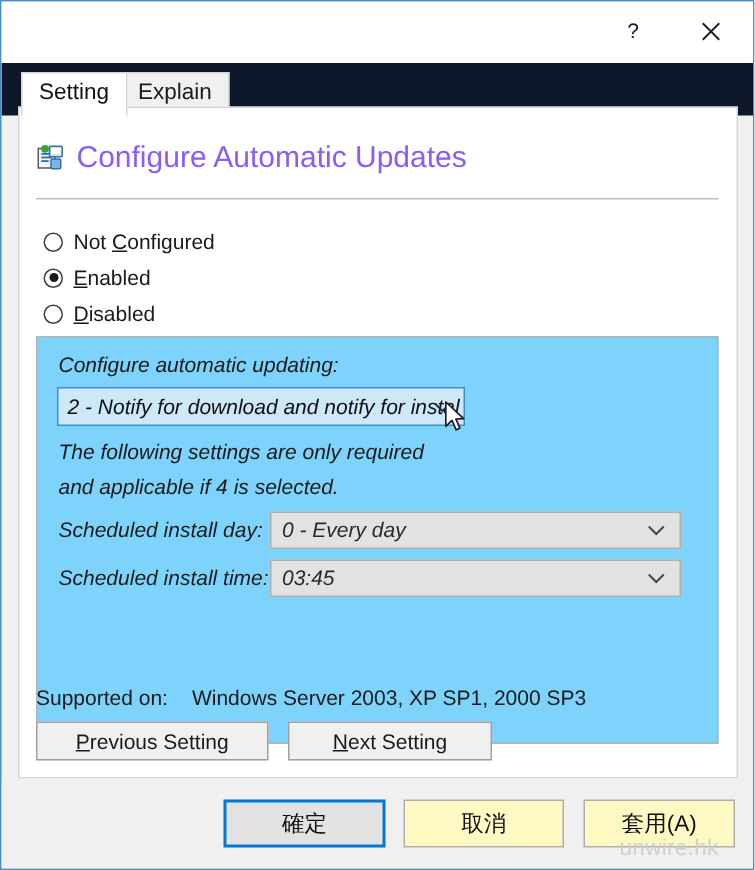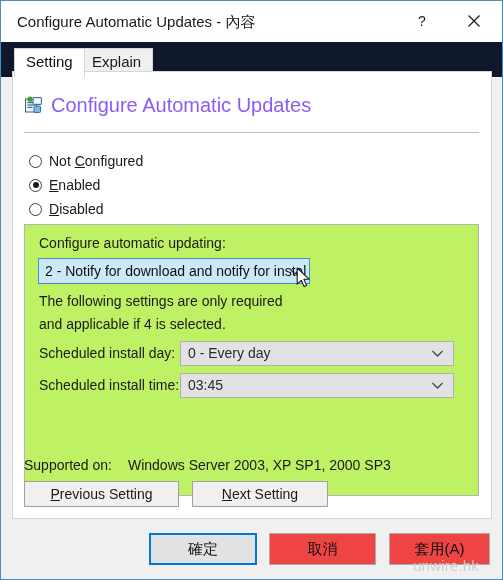--- a/index.html
+++ b/index.html
@@ -159,22 +159,23 @@
   .acc { text-decoration: underline; }
 
   
   .groupbox {
     position: absolute;
     left: 11px;
     top: 152px;
     width: 455px;
     height: 272px;
     box-sizing: border-box;
-    background: #bef264;
+    background: #7dd3fc;
     border: 1px solid #b4b4b4;
+    font-style: italic;
   }
   .group-label {
     position: absolute;
     left: 14px;
     top: 10px;
     font-size: 14px;
     color: #1a1a1a;
     white-space: nowrap;
   }
 
@@ -287,21 +288,21 @@
     top: 518px;
     width: 501px;
     height: 60px;
     background: #f0f0f0;
   }
   .footer-btn {
     position: absolute;
     top: 14px;
     height: 32px;
     box-sizing: border-box;
-    background: #ef4444;
+    background: #fef9c3;
     border: 1px solid #adadad;
     font-size: 15px;
     color: #101010;
     font-family: "Liberation Sans", sans-serif;
     cursor: default;
     padding: 0;
   }
   .footer-btn.default {
     border: 2px solid #0078d7;
     background: #e2e2e2;
@@ -330,21 +331,20 @@
     pointer-events: none;
     z-index: 50;
   }
 </style>
 </head>
 <body>
 
 <div id="window">
 
   <div class="titlebar">
-    <div class="title-text">Configure Automatic Updates - 內容</div>
 
     <button class="title-btn help" aria-label="Help">
       <svg width="16" height="16" viewBox="0 0 16 16">
         <text x="8" y="12.5" text-anchor="middle" font-family="Liberation Sans, sans-serif" font-size="14" fill="#1a1a1a">?</text>
       </svg>
     </button>
 
     <button class="title-btn close" aria-label="Close">
       <svg width="16" height="16" viewBox="0 0 16 16">
         <path d="M2.5 2.5 L13.5 13.5 M13.5 2.5 L2.5 13.5" stroke="#1a1a1a" stroke-width="1.2" fill="none"></path>

